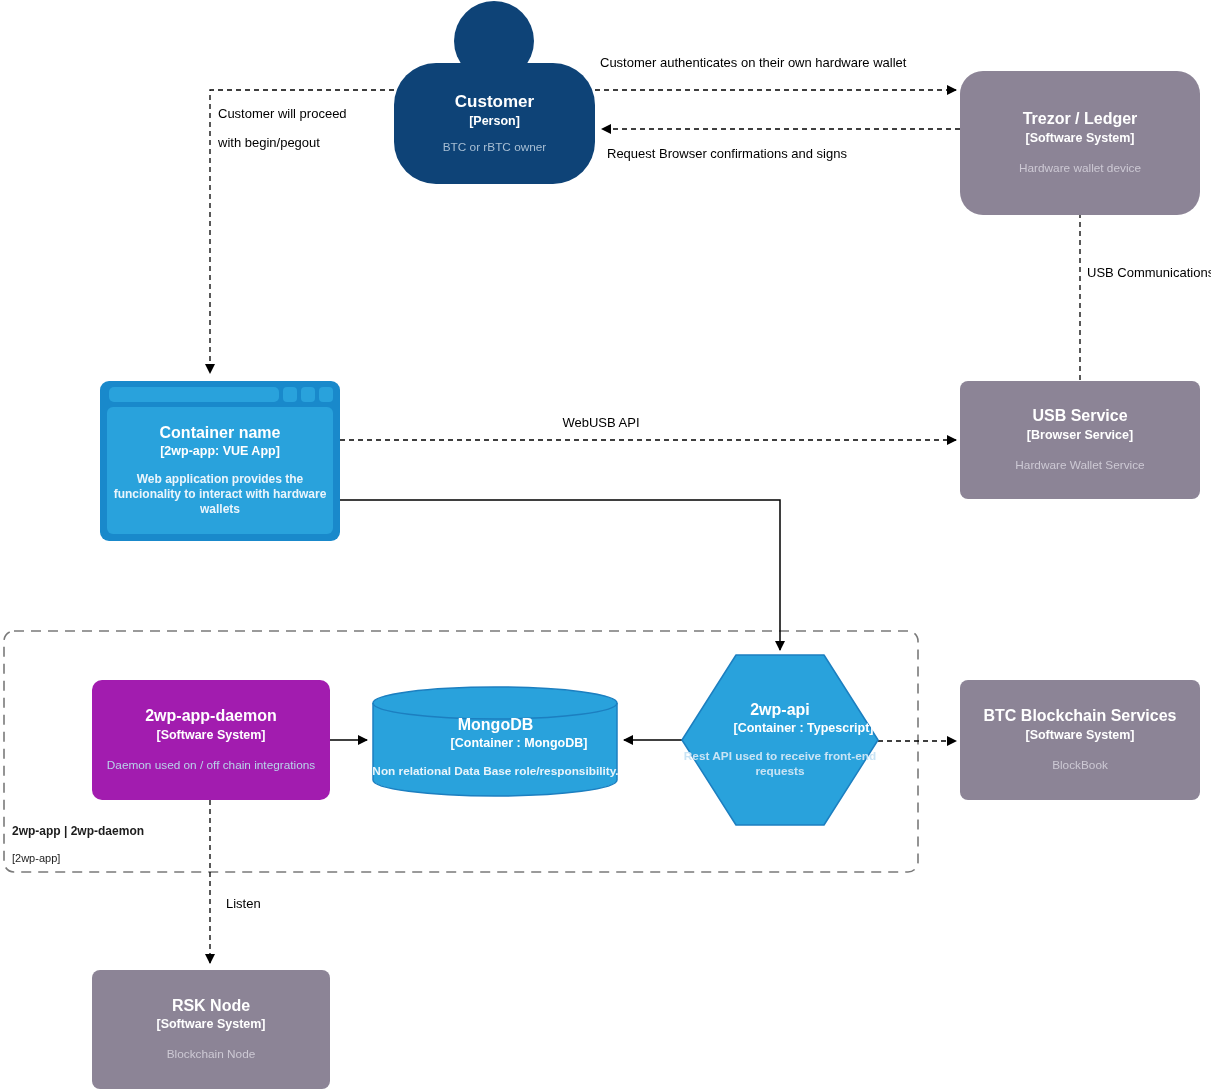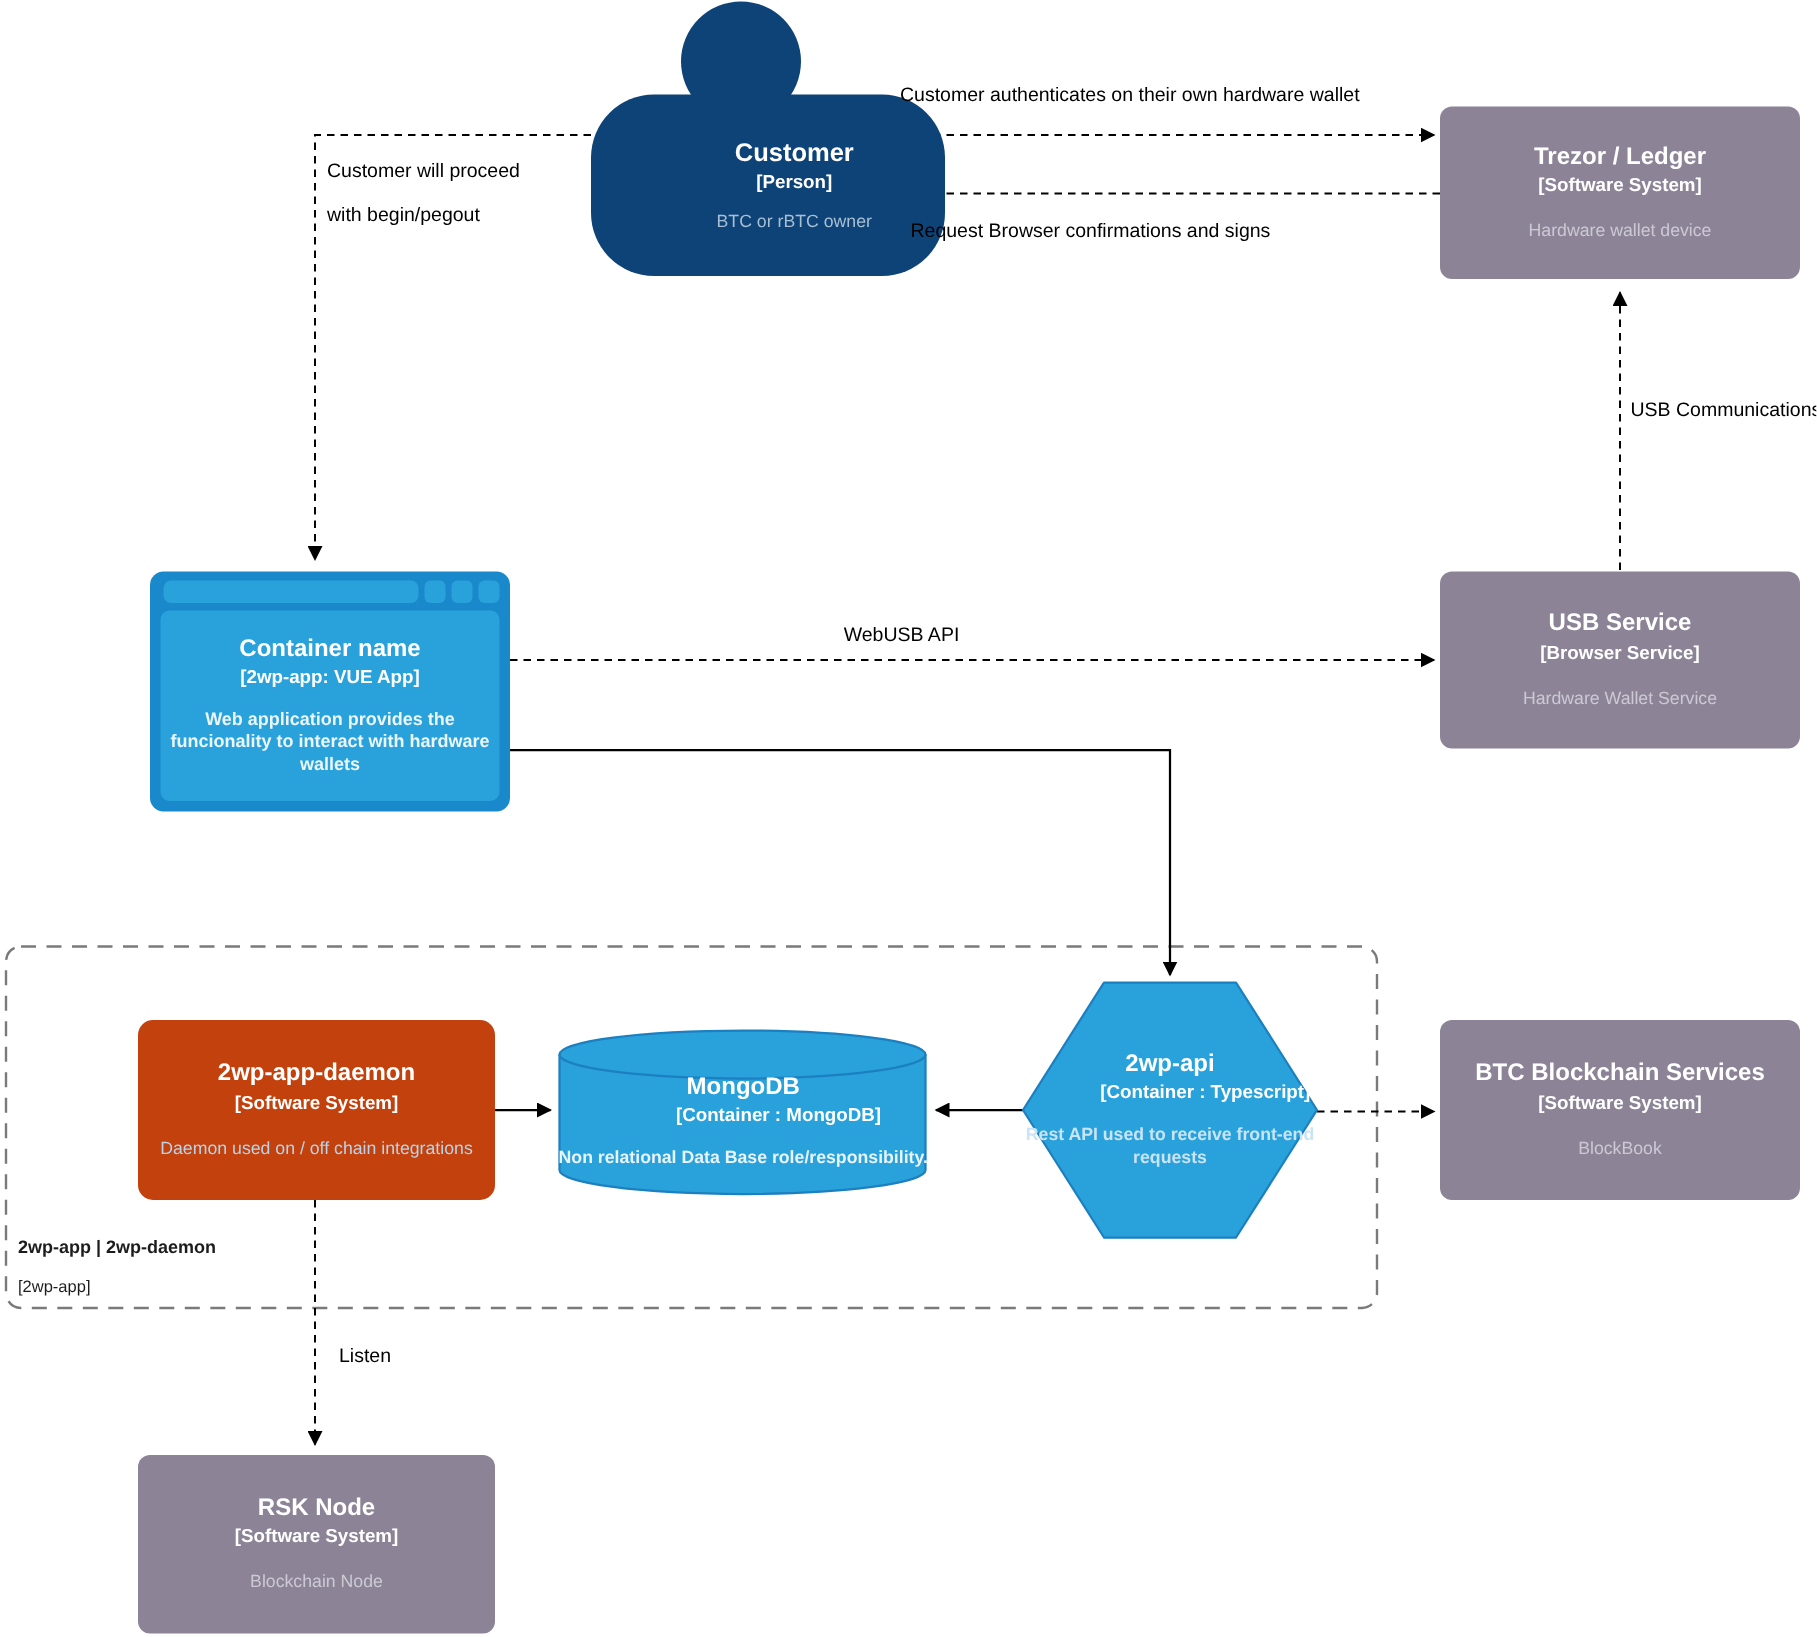--- a/index.html
+++ b/index.html
@@ -12,25 +12,25 @@
     position:absolute;z-index:2;border-radius:8px;display:flex;flex-direction:column;
     align-items:center;justify-content:center;text-align:center;color:#fff;
   }
   .node .title{font-weight:bold;font-size:16px;line-height:1.15;}
   .node .subtitle{font-weight:bold;font-size:12.5px;margin-top:2px;}
   .node .desc{font-size:11.8px;margin-top:16px;line-height:1.25;}
   
   .ext{background:#8C8496;}
   .ext .desc{color:#CDC9D4;}
   
-  .sys{background:#c2410c;border-radius:10px;}
+  .sys{background:#a21caf;border-radius:10px;}
   .sys .desc{color:#B9D4EA;}
   
   .person-head{position:absolute;z-index:2;left:454px;top:1px;width:80px;height:80px;border-radius:50%;background:#0E4377;}
-  .person-body{left:394px;top:63px;width:201px;height:121px;border-radius:42px;background:#0E4377;z-index:3;padding-left:35px;}
+  .person-body{left:394px;top:63px;width:201px;height:121px;border-radius:42px;background:#0E4377;z-index:3;}
   .person-body .title{font-size:17px;}
   .person-body .desc{color:#A8BFD4;margin-top:12px;}
   
   .browser{position:absolute;z-index:2;left:100px;top:381px;width:240px;height:160px;border-radius:9px;background:#1989CB;display:flex;flex-direction:column;}
   .browser-bar{display:flex;align-items:center;gap:4px;padding:6px 7px 4px 9px;}
   .browser-url{flex:1;height:15px;border-radius:5px;background:#29A2DC;}
   .browser-btn{width:14px;height:15px;border-radius:4px;background:#29A2DC;}
   .browser-body{
     flex:1;margin:1px 7px 7px 7px;border-radius:6px;background:#29A2DC;
     display:flex;flex-direction:column;align-items:center;justify-content:center;text-align:center;color:#fff;
@@ -98,21 +98,21 @@
     <polygon points="736,655 824,655 878,740 824,825 736,825 682,740" fill="#29A2DC" stroke="#1C7FC0" stroke-width="1.5" stroke-linejoin="round"></polygon>
   </svg>
 
   <div class="person-head"></div>
   <div class="node person-body">
     <div class="title">Customer</div>
     <div class="subtitle">[Person]</div>
     <div class="desc">BTC or rBTC owner</div>
   </div>
 
-  <div class="node ext" style="left:960px;top:71px;width:240px;height:115px;">
+  <div class="node ext" style="left:960px;top:71px;width:240px;height:144px;border-radius:23px;">
     <div class="title">Trezor / Ledger</div>
     <div class="subtitle">[Software System]</div>
     <div class="desc">Hardware wallet device</div>
   </div>
 
   <div class="browser">
     <div class="browser-bar">
       <div class="browser-url"></div>
       <div class="browser-btn"></div>
       <div class="browser-btn"></div>

